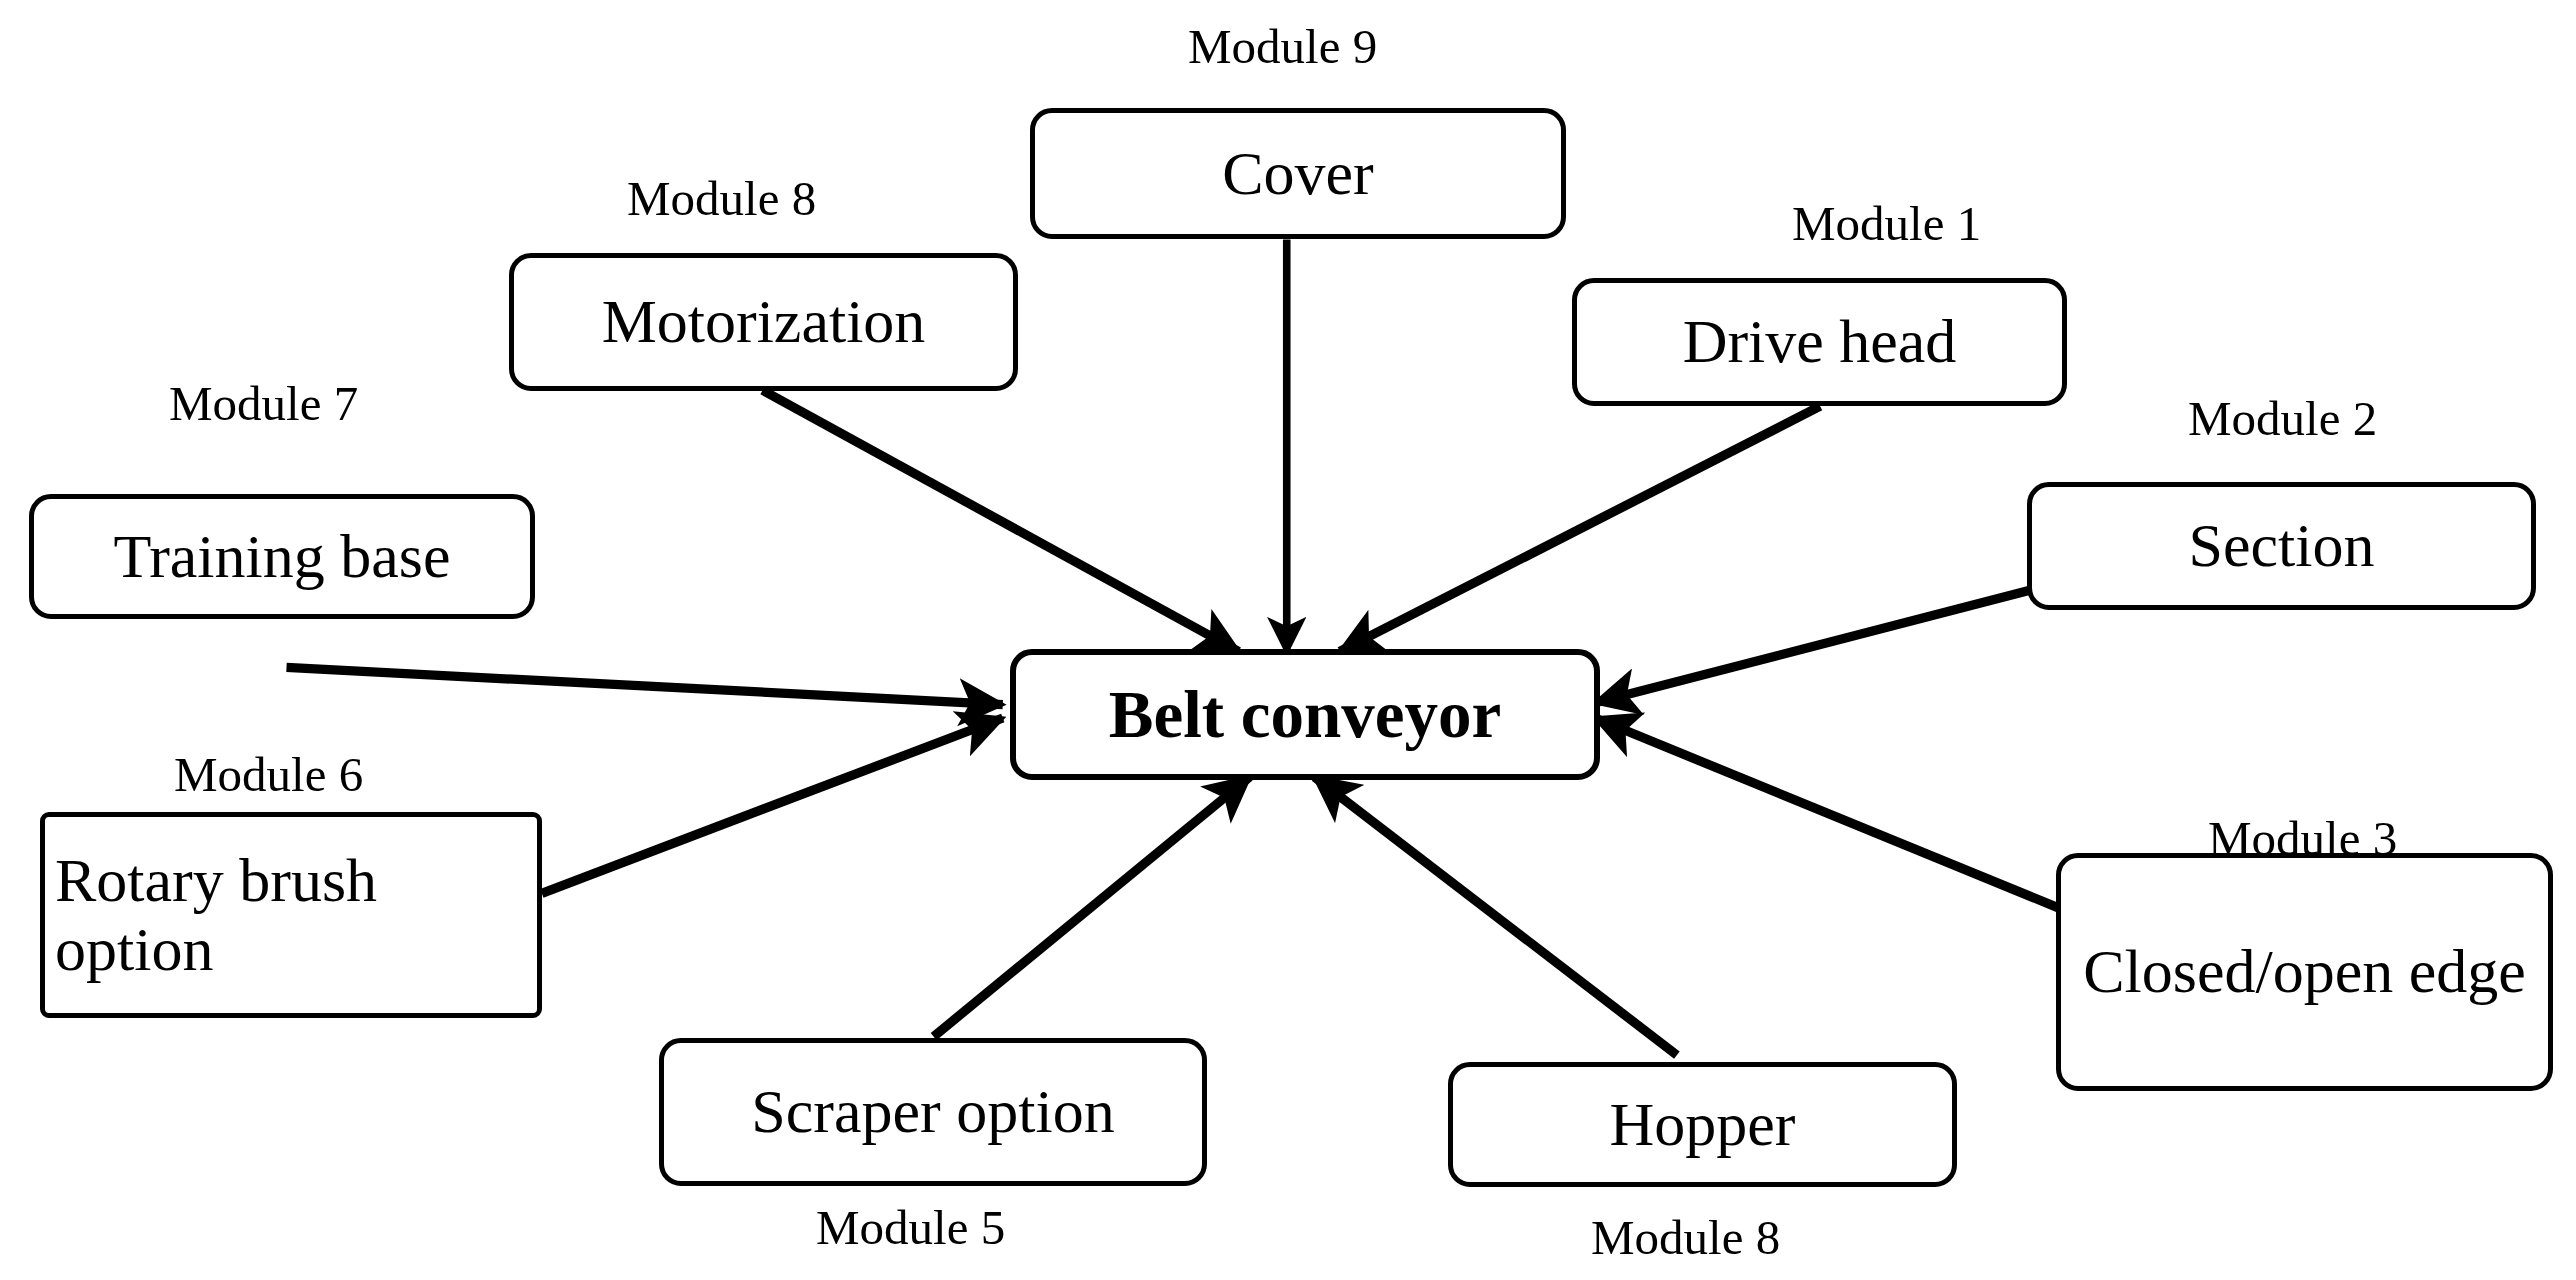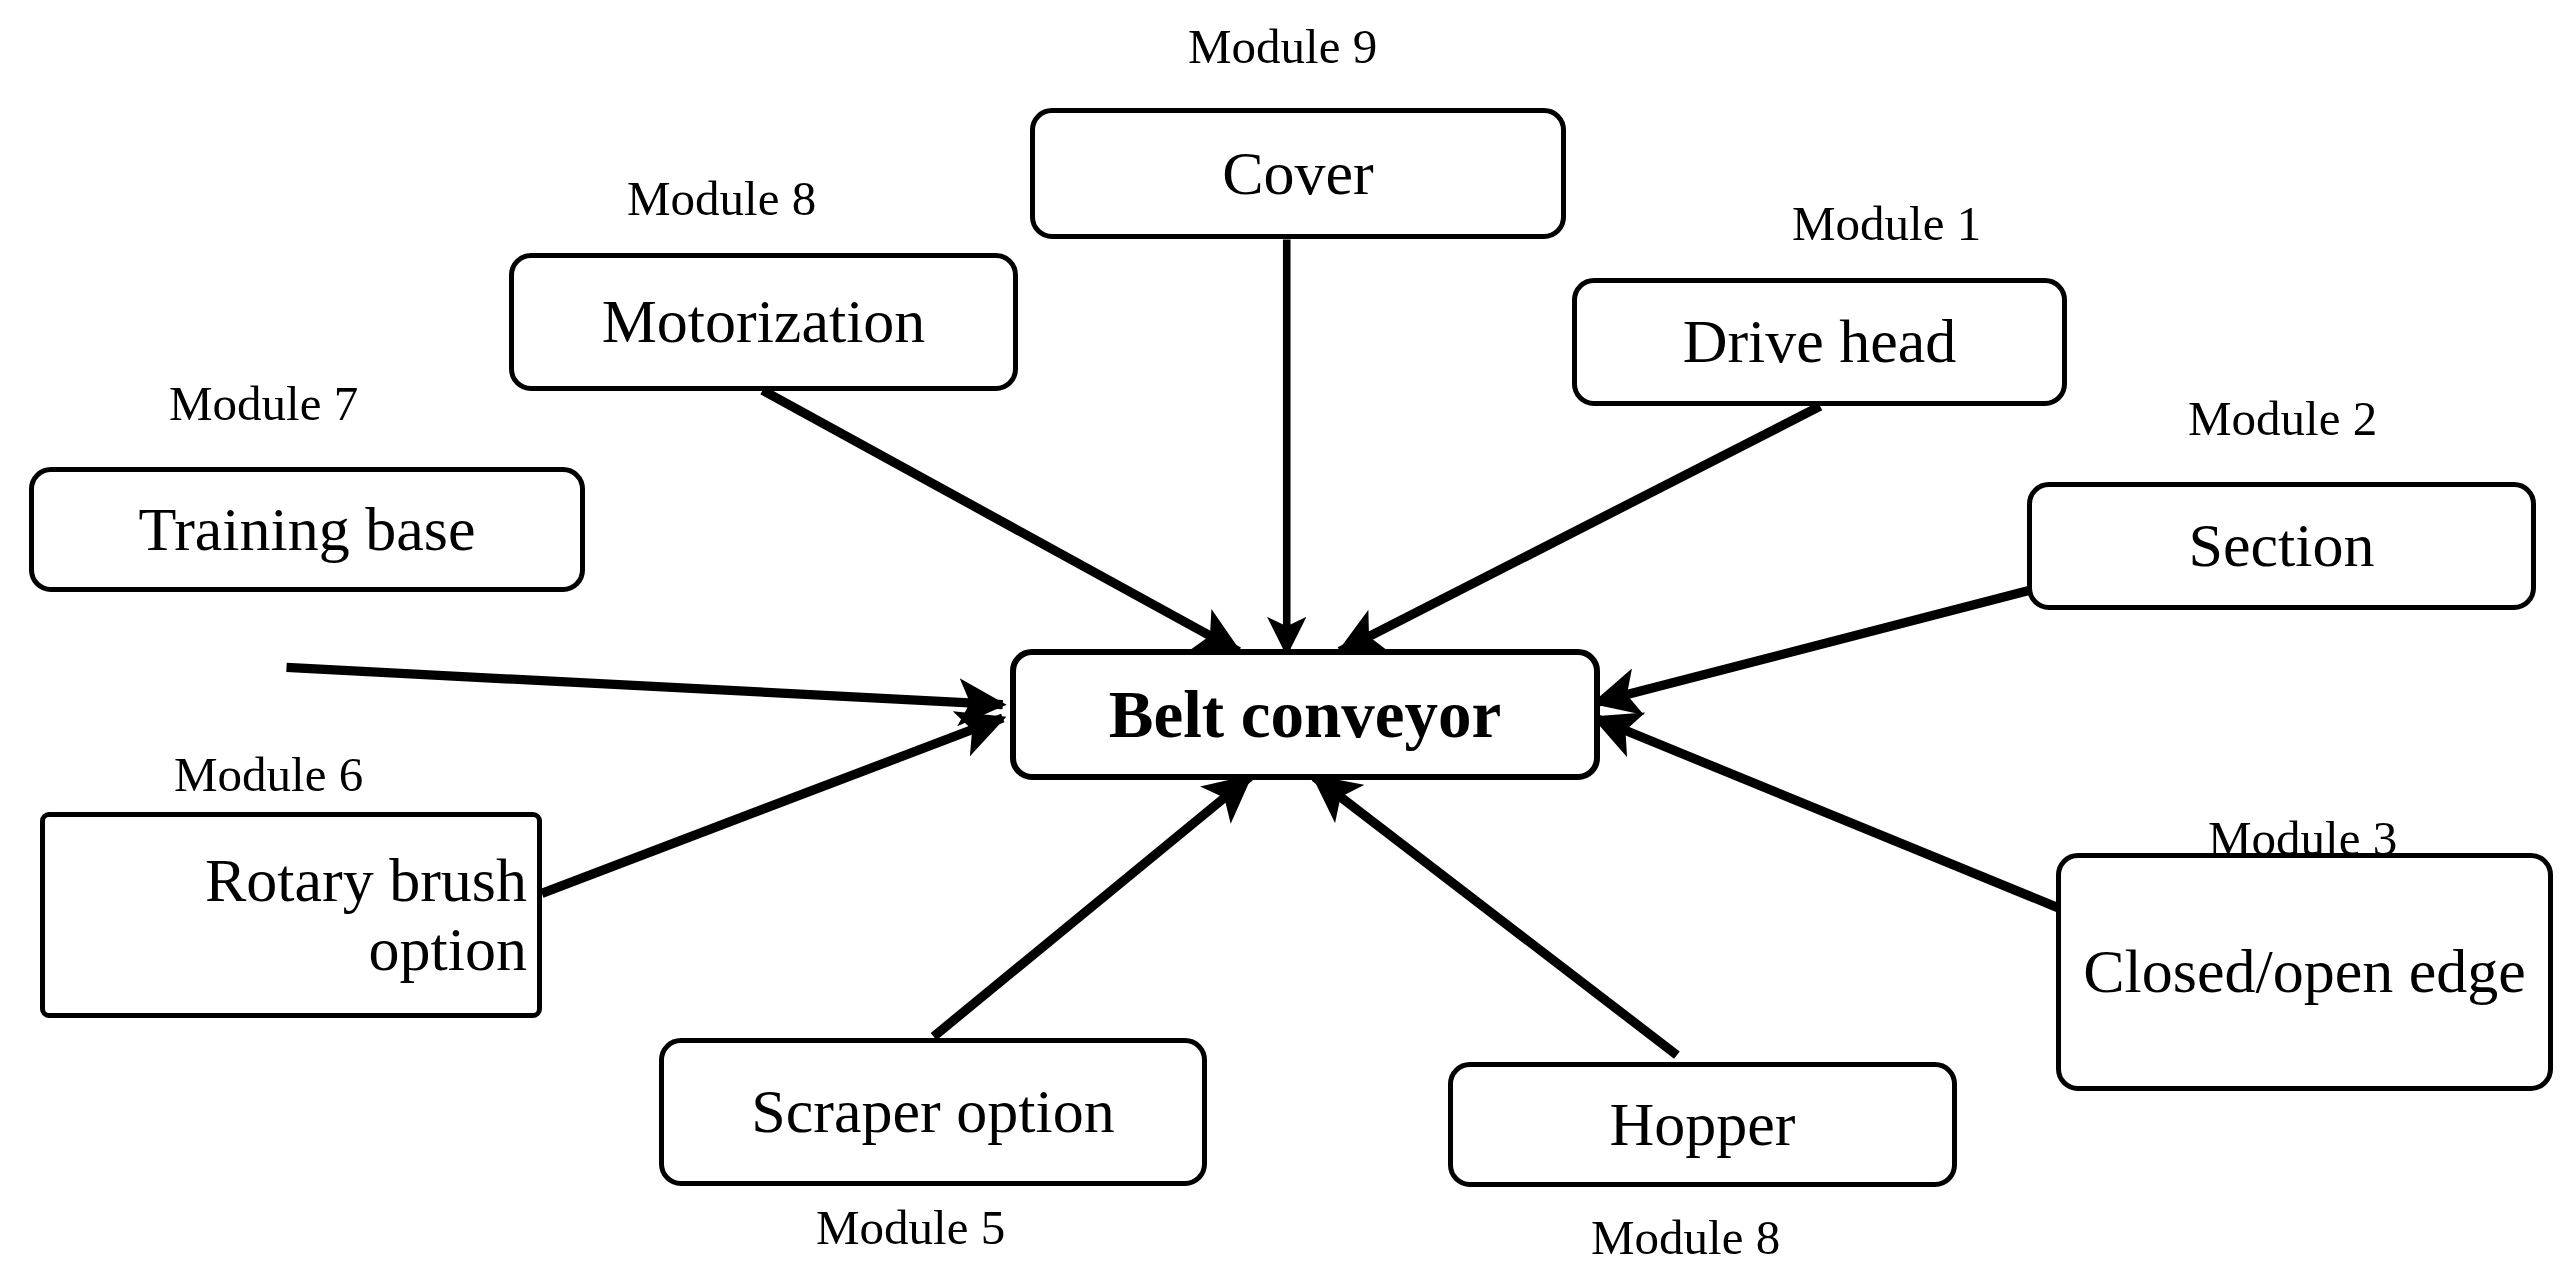--- a/index.html
+++ b/index.html
@@ -26,21 +26,21 @@
   }
   .node-box {
     position: absolute;
     box-sizing: border-box;
     background: #ffffff;
     border: 5.9px solid #000000;
     border-radius: 22px;
     display: flex;
     align-items: center;
     justify-content: center;
-    text-align: right;
+    text-align: left;
     line-height: 1.12;
     color: #000000;
     font-family: "Liberation Serif", "DejaVu Serif", serif;
     font-size: 62px;
     z-index: 3;
   }
   .node-box.center-node {
     font-weight: bold;
     border-width: 6.7px;
     font-size: 67px;
@@ -99,21 +99,21 @@
   <div class="node-box" style="left:509px; top:253px; width:509px; height:138px;">
     <span class="node-text">Motorization</span>
   </div>
 
   <div class="module-label" style="left:1792px; top:199px;">Module 1</div>
   <div class="node-box" style="left:1572px; top:278px; width:495px; height:128px;">
     <span class="node-text">Drive head</span>
   </div>
 
   <div class="module-label" style="left:169px; top:379px;">Module 7</div>
-  <div class="node-box" style="left:29px; top:467px; width:556px; height:125px;">
+  <div class="node-box" style="left:29px; top:494px; width:506px; height:125px;">
     <span class="node-text">Training base</span>
   </div>
 
   <div class="module-label" style="left:2188px; top:394px;">Module 2</div>
   <div class="node-box" style="left:2027px; top:482px; width:509px; height:128px;">
     <span class="node-text">Section</span>
   </div>
 
   <div class="node-box center-node" style="left:1010px; top:649px; width:590px; height:131px;">
     <span class="node-text">Belt conveyor</span>

